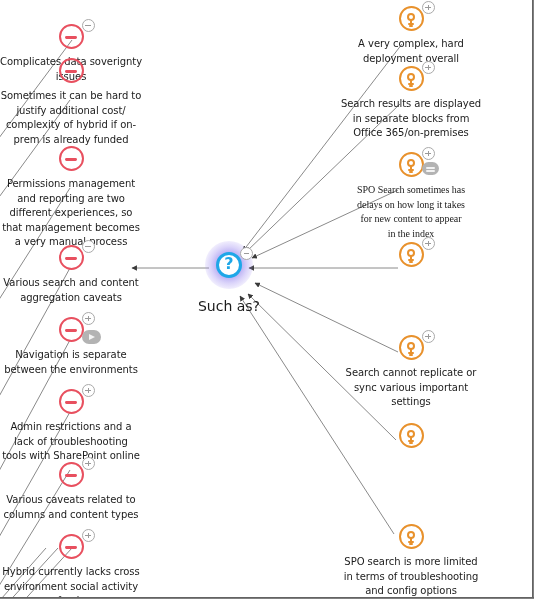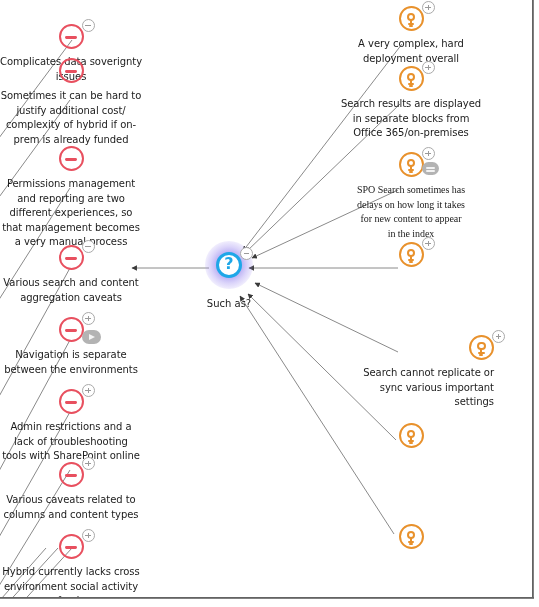--- a/index.html
+++ b/index.html
@@ -239,21 +239,21 @@
   .attach.play::after {
     content: "";
     position: absolute;
     left: 7px;
     top: 3.6px;
     border-left: 6px solid #f4f4f4;
     border-top: 3.4px solid transparent;
     border-bottom: 3.4px solid transparent;
   }
   .center-label {
-    font-size: 10px;
+    font-size: 14px;
     color: #1b1b1b;
     margin-top: 16px;
   }
 </style>
 </head>
 <body>
 
 <div id="canvas">
 
   <svg class="edges" viewBox="0 0 539 607" xmlns="http://www.w3.org/2000/svg">
@@ -419,21 +419,21 @@
   <div class="node" style="left:328px; top:242px; width:166px;">
     <div class="icon-wrap">
       <span class="ico-bulb">
         <span class="bulb-top"></span><span class="bulb-stem"></span>
         <span class="bulb-base"></span><span class="bulb-base2"></span>
       </span>
       <span class="badge plus pos-tr"></span>
     </div>
   </div>
 
-  <div class="node" style="left:328px; top:335px; width:166px;text-align:right;">
+  <div class="node" style="left:328px; top:335px; width:166px;">
     <div class="icon-wrap">
       <span class="ico-bulb">
         <span class="bulb-top"></span><span class="bulb-stem"></span>
         <span class="bulb-base"></span><span class="bulb-base2"></span>
       </span>
       <span class="badge plus pos-tr"></span>
     </div>
     <div class="label">Search cannot replicate or
 sync various important
 settings</div>
@@ -448,20 +448,23 @@
     </div>
   </div>
 
   <div class="node" style="left:328px; top:524px; width:166px;">
     <div class="icon-wrap">
       <span class="ico-bulb">
         <span class="bulb-top"></span><span class="bulb-stem"></span>
         <span class="bulb-base"></span><span class="bulb-base2"></span>
       </span>
     </div>
+    <div class="label">SPO search is more limited
+in terms of troubleshooting
+and config options</div>
   </div>
 
   <div class="frame-right"></div>
   <div class="frame-bottom"></div>
   <div class="frame-shadow-r"></div>
   <div class="frame-shadow-b"></div>
 
 </div>
 
 </body></html>

